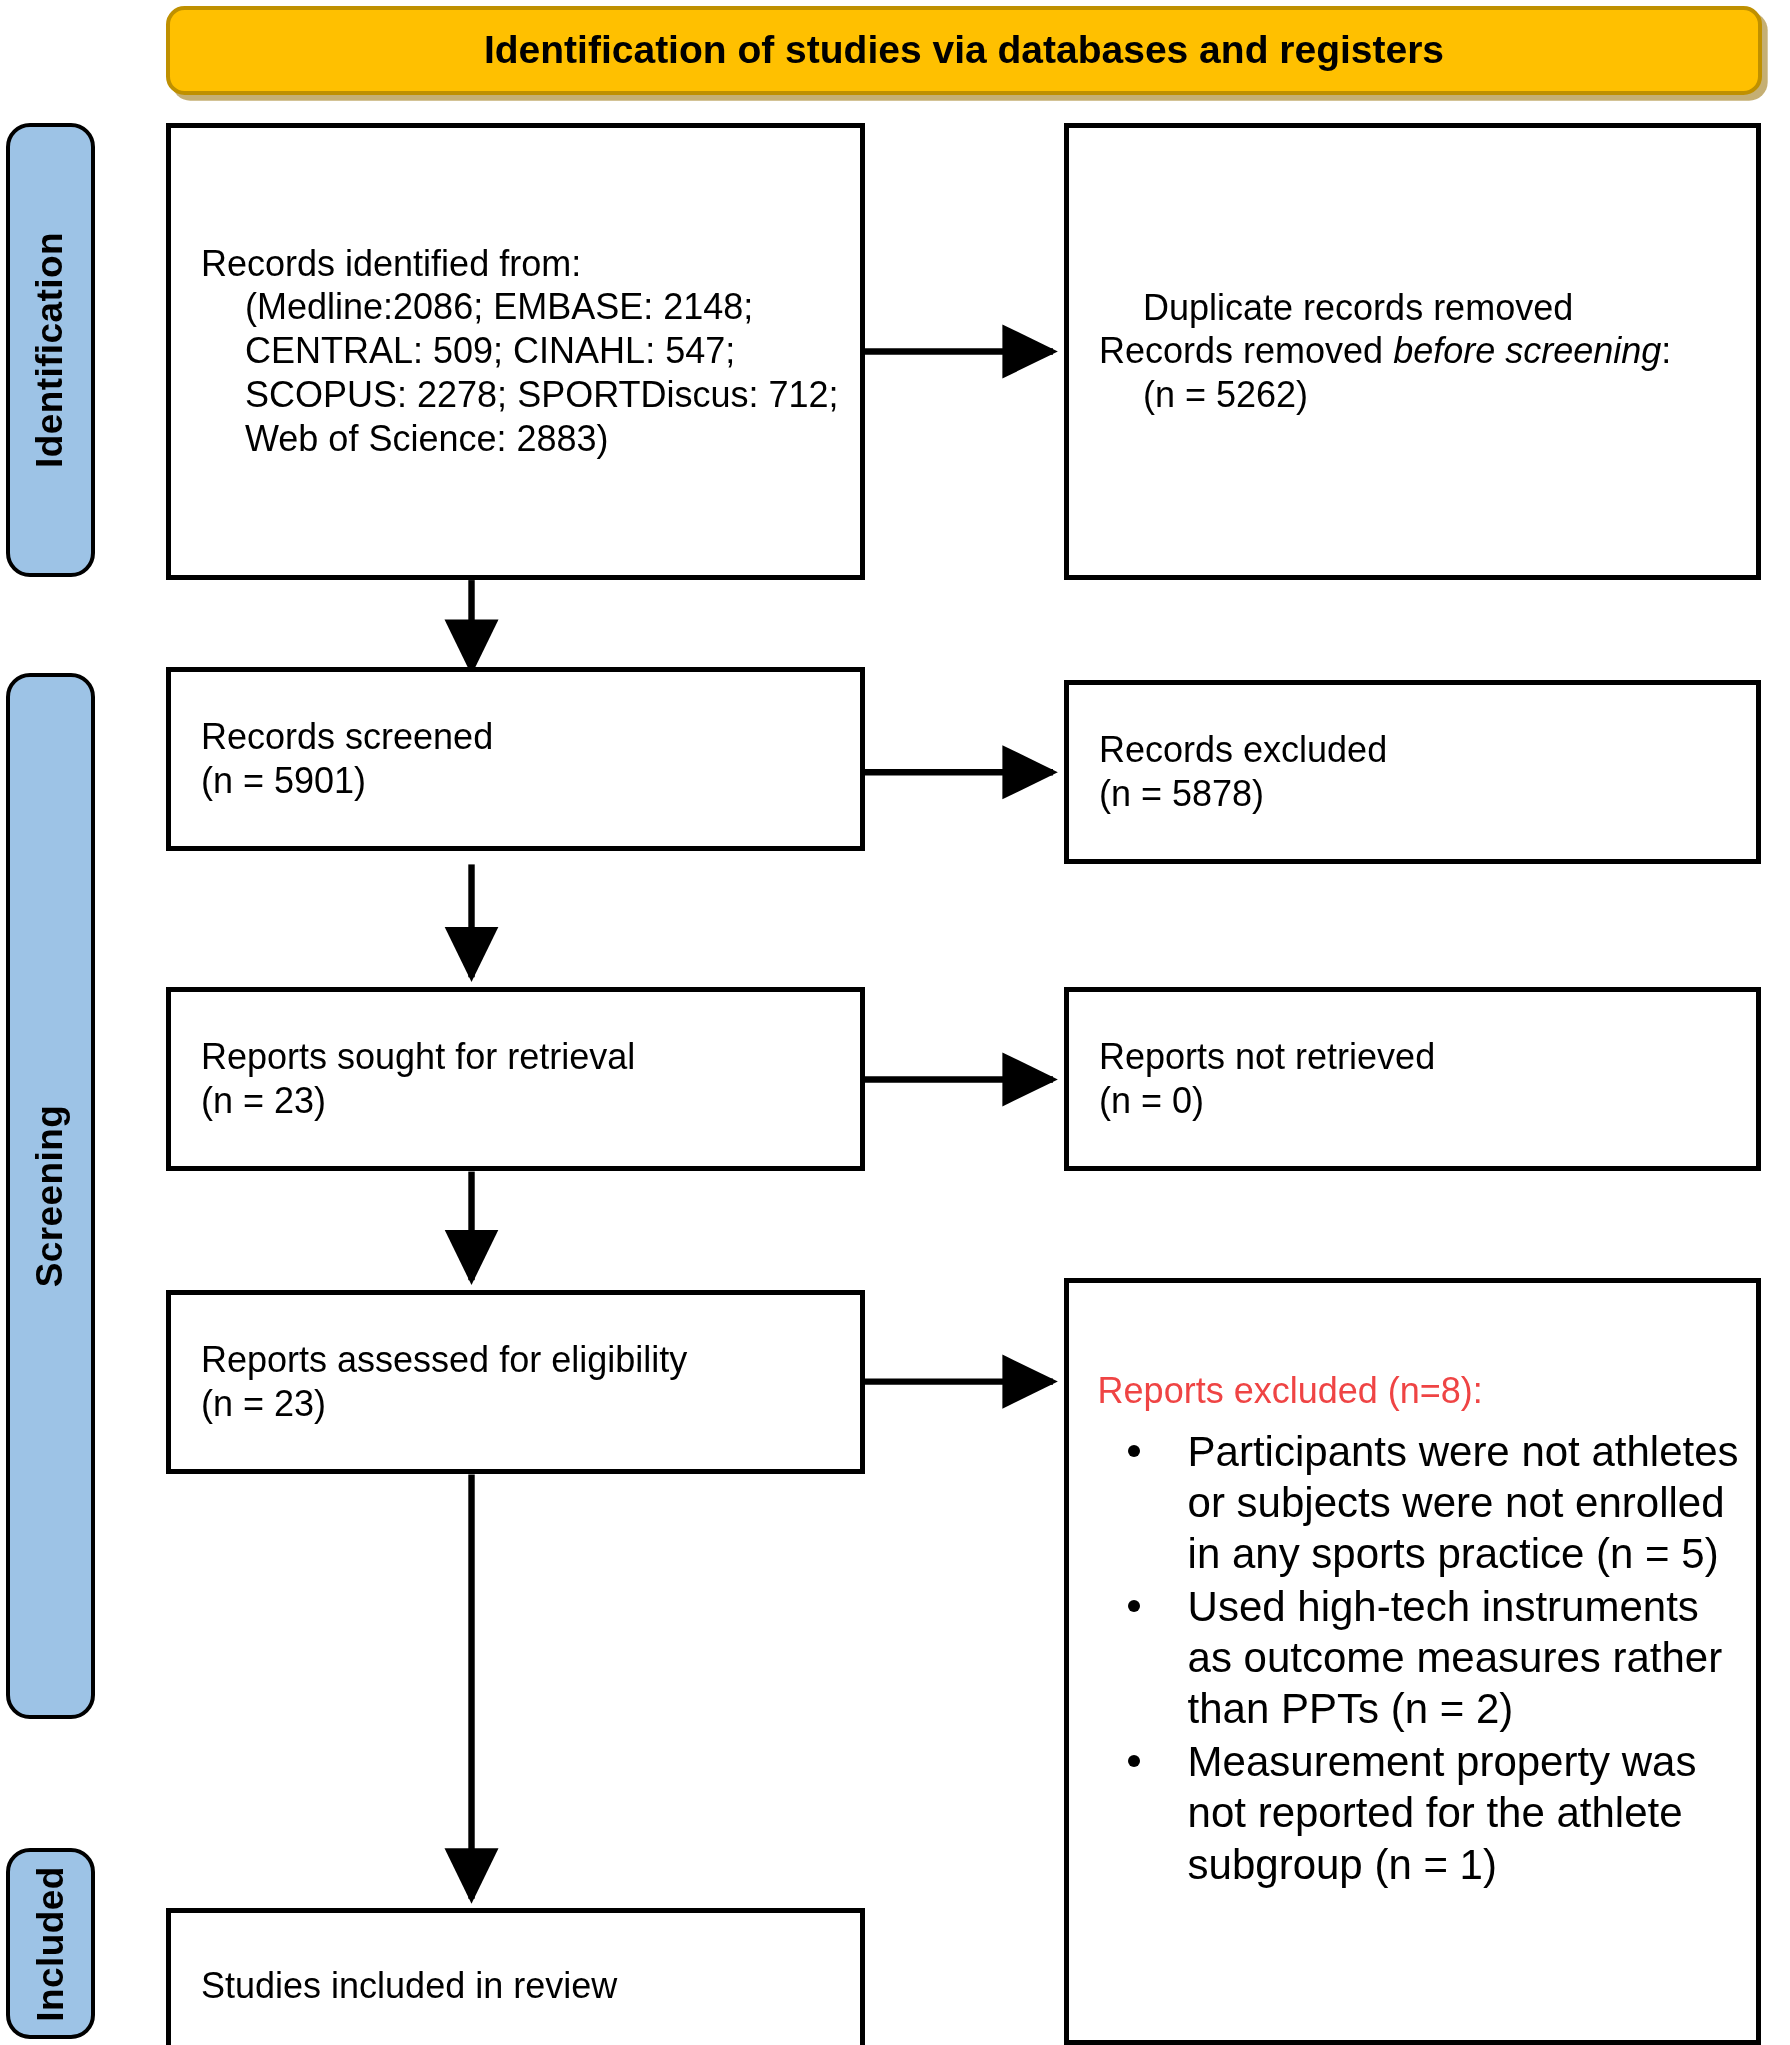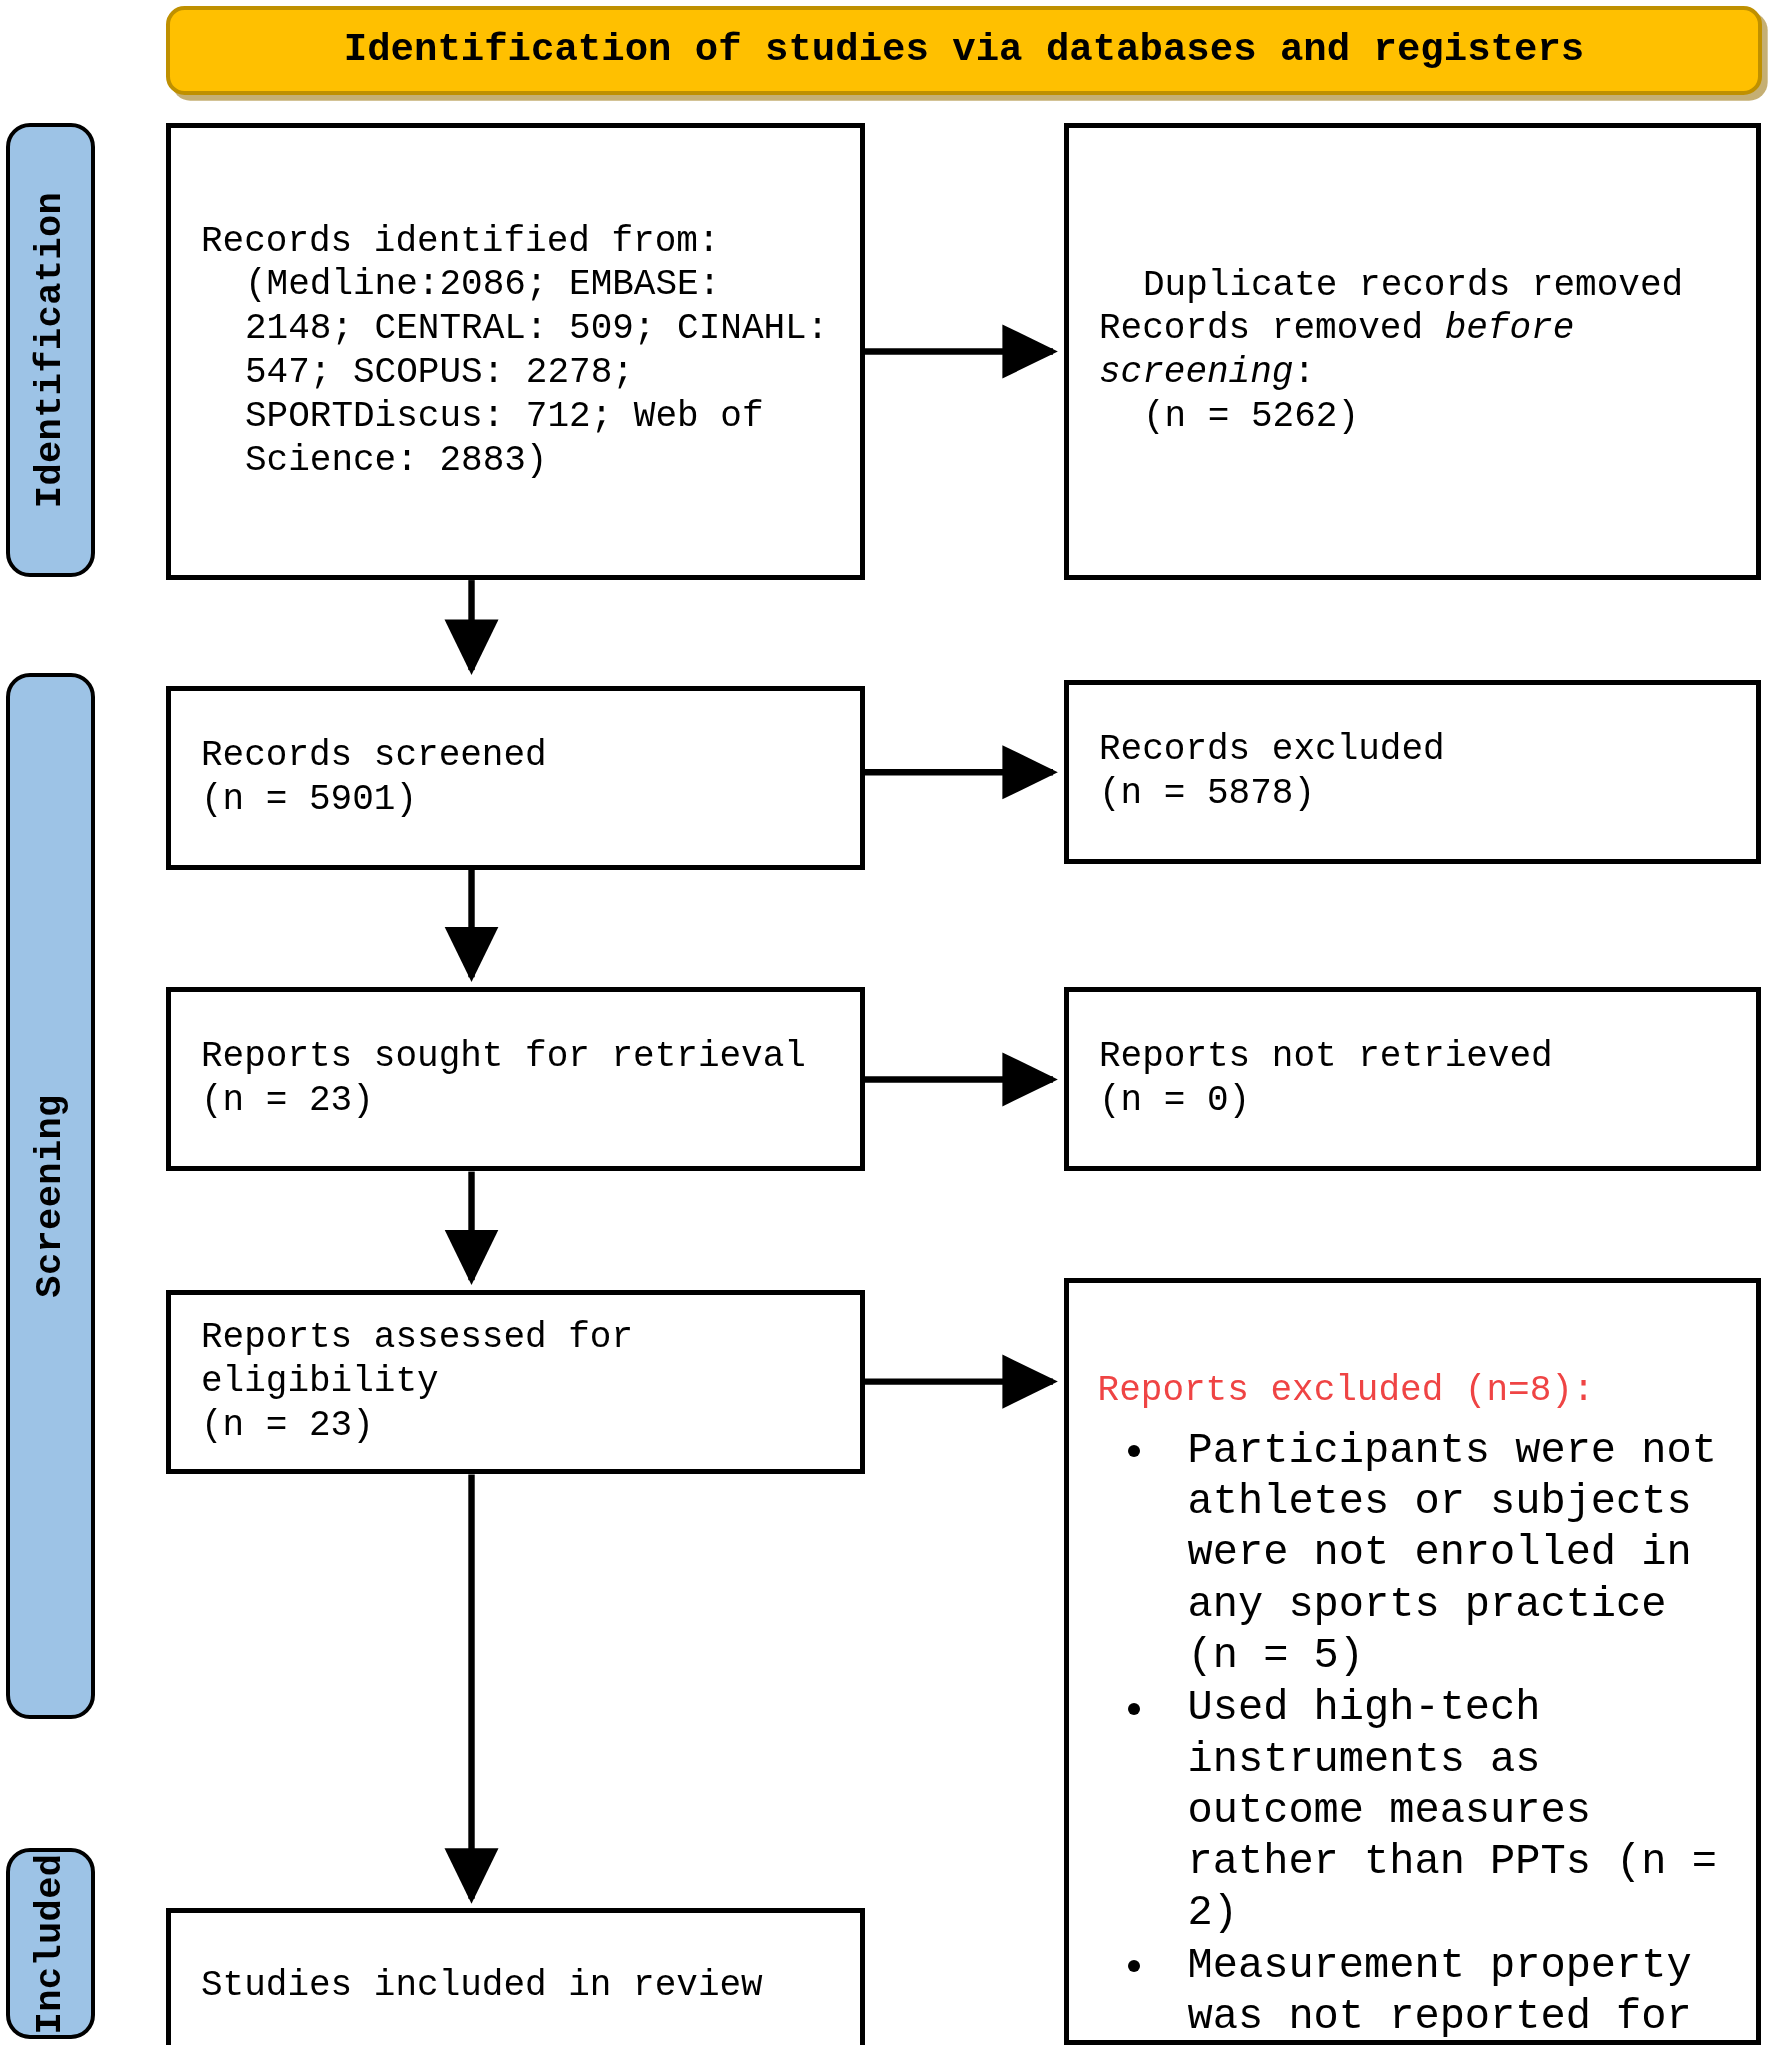--- a/index.html
+++ b/index.html
@@ -11,21 +11,20 @@
     font-family: "Liberation Sans", sans-serif;
     -webkit-font-smoothing: antialiased;
   }
 
   #canvas {
     position: relative;
     width: 1791px;
     height: 2046px;
     background: #ffffff;
     overflow: hidden;
-    font-family: Liberation Mono, monospace;
   }
 
   
   .banner {
     position: absolute;
     left: 166px;
     top: 5.7px;
     width: 1596px;
     height: 89px;
     background: #FFC000;
@@ -90,21 +89,21 @@
     font-size: 36px;
     line-height: 1.22;
     color: #000000;
     white-space: pre-wrap;
   }
   .box-text .ital { font-style: italic; }
   .indent { display: block; padding-left: 44px; }
 
   
   #box-identified        { left: 166px; top: 123px;  width: 699px; height: 457px; }
-  #box-screened          { left: 166px; top: 686px;  width: 699px; height: 184px; }
+  #box-screened          { left: 166px; top: 667px;  width: 699px; height: 184px; }
   #box-sought            { left: 166px; top: 987px; width: 699px; height: 184px; }
   #box-assessed          { left: 166px; top: 1290px; width: 699px; height: 184px; }
   #box-included-review   { left: 166px; top: 1908px; width: 699px; height: 156px; }
 
   
   #box-removed           { left: 1064px; top: 123px;  width: 697px; height: 457px; }
   #box-excluded-records  { left: 1064px; top: 680px;  width: 697px; height: 184px; }
   #box-not-retrieved     { left: 1064px; top: 987px; width: 697px; height: 184px; }
   #box-reports-excluded  { left: 1064px; top: 1278px; width: 697px; height: 767px; }
 

